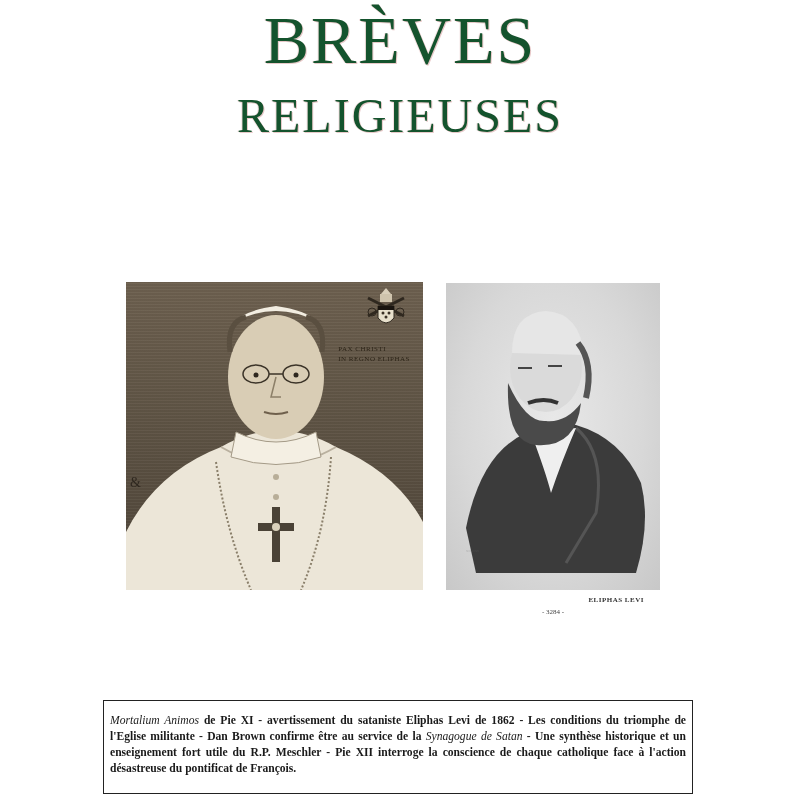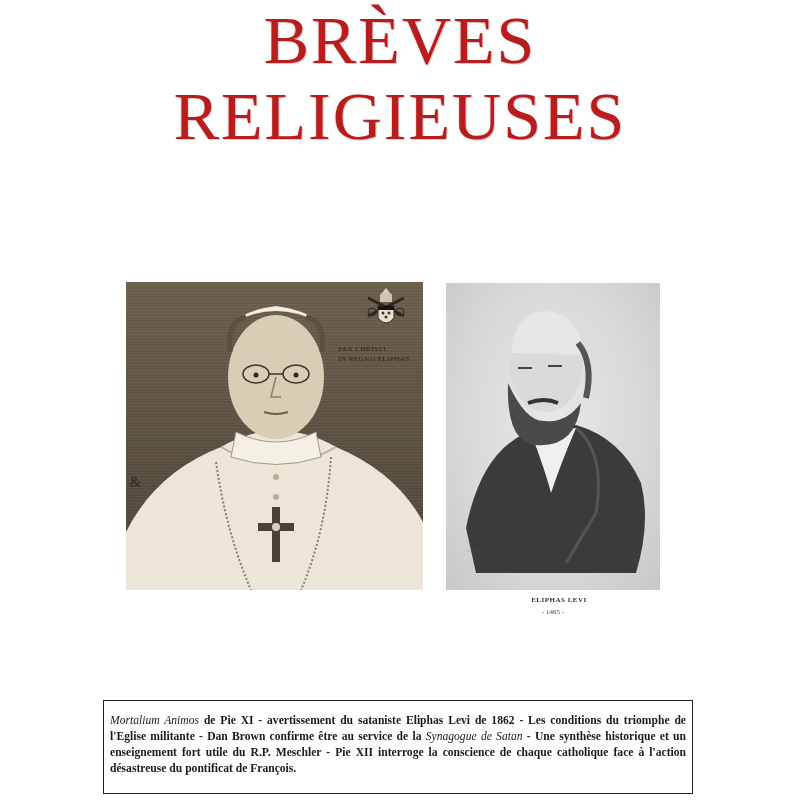--- a/index.html
+++ b/index.html
@@ -3,42 +3,42 @@
   <meta charset="utf-8">
   <style>
     html, body { margin: 0; padding: 0; }
     body {
       width: 800px; height: 800px; background: #ffffff; position: relative; overflow: hidden;
       font-family: "Liberation Serif", serif;
     }
     .title {
       position: absolute; left: 0; width: 800px; text-align: center;
       font-family: "Liberation Serif", "DejaVu Serif", serif;
-      color: #b91c1c; letter-spacing: 2px; font-weight: normal;
+      color: #14532d; letter-spacing: 2px; font-weight: normal;
       text-shadow: 1px 1px 0 #e8c9c9, -1px 0 0 #f3e0e0;
     }
     .title-1 { top: 4px; font-size: 68px; line-height: 72px; }
-    .title-2 { top: 80px; font-size: 68px; line-height: 72px; }
+    .title-2 { top: 80px; font-size: 48px; line-height: 72px; }
 
     .portrait-left {
       position: absolute; left: 126px; top: 282px; width: 297px; height: 308px;
       background: linear-gradient(180deg, #6e6150 0%, #5f5445 45%, #4e4539 100%);
       overflow: hidden;
     }
     .portrait-left .grain {
       position: absolute; inset: 0;
       background: repeating-linear-gradient(0deg, rgba(255,255,255,0.03) 0 1px, rgba(0,0,0,0.04) 1px 3px);
     }
     .portrait-right {
       position: absolute; left: 446px; top: 283px; width: 214px; height: 307px;
       background: radial-gradient(ellipse at 50% 45%, #e8e8e8 0%, #d8d8d8 60%, #c8c8c8 100%);
       overflow: hidden;
     }
     .caption-name {
-      position: absolute; left: 452px; width: 214px; top: 596px; text-align: center;
+      position: absolute; left: 430px; width: 214px; top: 596px; text-align: right;
       font-size: 7px; font-weight: bold; color: #333; letter-spacing: 0.5px;
     }
     .caption-year {
       position: absolute; left: 446px; width: 214px; top: 608px; text-align: center;
       font-size: 7px; color: #444;
     }
     .summary-box {
       position: absolute; left: 103px; top: 700px; width: 590px; height: 94px;
       border: 1.5px solid #222; box-sizing: border-box;
       padding: 12px 6px 0 6px;
@@ -126,17 +126,17 @@
 
     <ellipse cx="100" cy="85" rx="36" ry="44" fill="#dadada"></ellipse>
     <path d="M66 70 Q66 30 100 28 Q134 30 138 72" fill="#e6e6e6"></path>
     <path d="M132 60 Q148 80 140 115" fill="none" stroke="#555" stroke-width="6"></path>
     <path d="M72 85 h14 M102 83 h14" stroke="#444" stroke-width="2"></path>
     <path d="M82 120 q16 -6 30 0" fill="none" stroke="#333" stroke-width="4"></path>
     <text x="20" y="270" font-size="4" fill="#666" font-family="Liberation Serif, serif">~~~~~~</text>
   </svg>
 </div>
 <div class="caption-name">ELIPHAS LEVI</div>
-<div class="caption-year">- 1465 -</div>
+<div class="caption-year">- 3284 -</div>
 
 <div class="summary-box">
   <p class="summary-text"><em>Mortalium Animos</em><span> de Pie XI  - avertissement du sataniste Eliphas Levi de 1862 - Les conditions du triomphe de l'Eglise militante - Dan Brown confirme être au service de la </span><em>Synagogue de Satan</em><span> - Une synthèse historique et un enseignement fort utile du R.P. Meschler - Pie XII interroge la conscience de chaque catholique face à l'action désastreuse du pontificat de François.</span></p>
 </div>
 
 </body></html>

